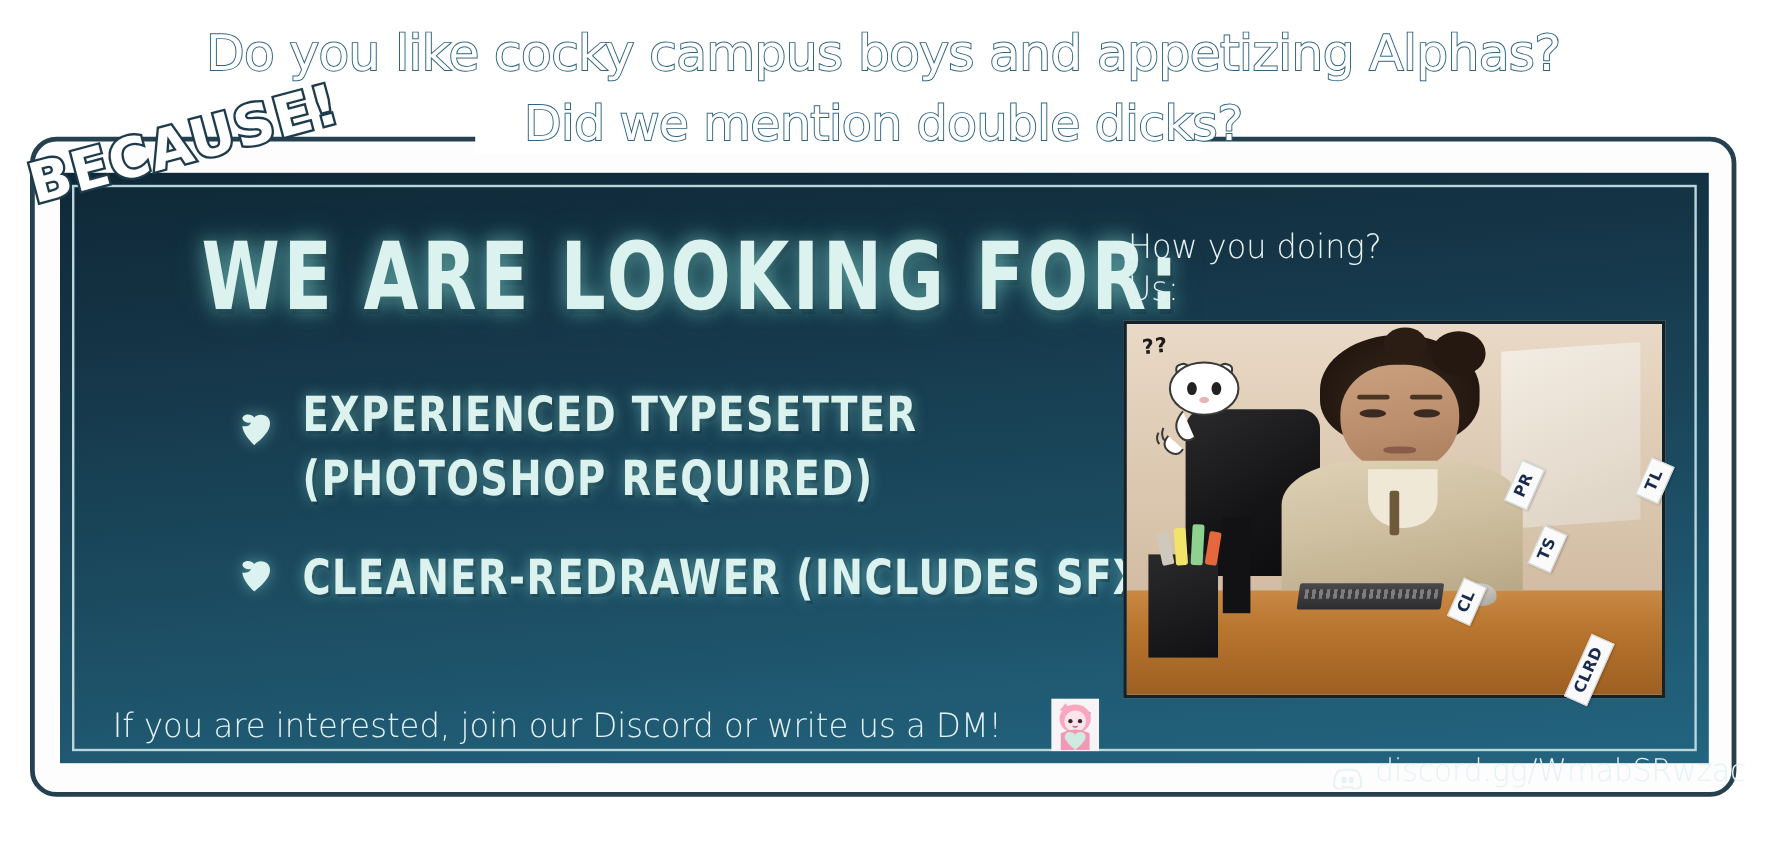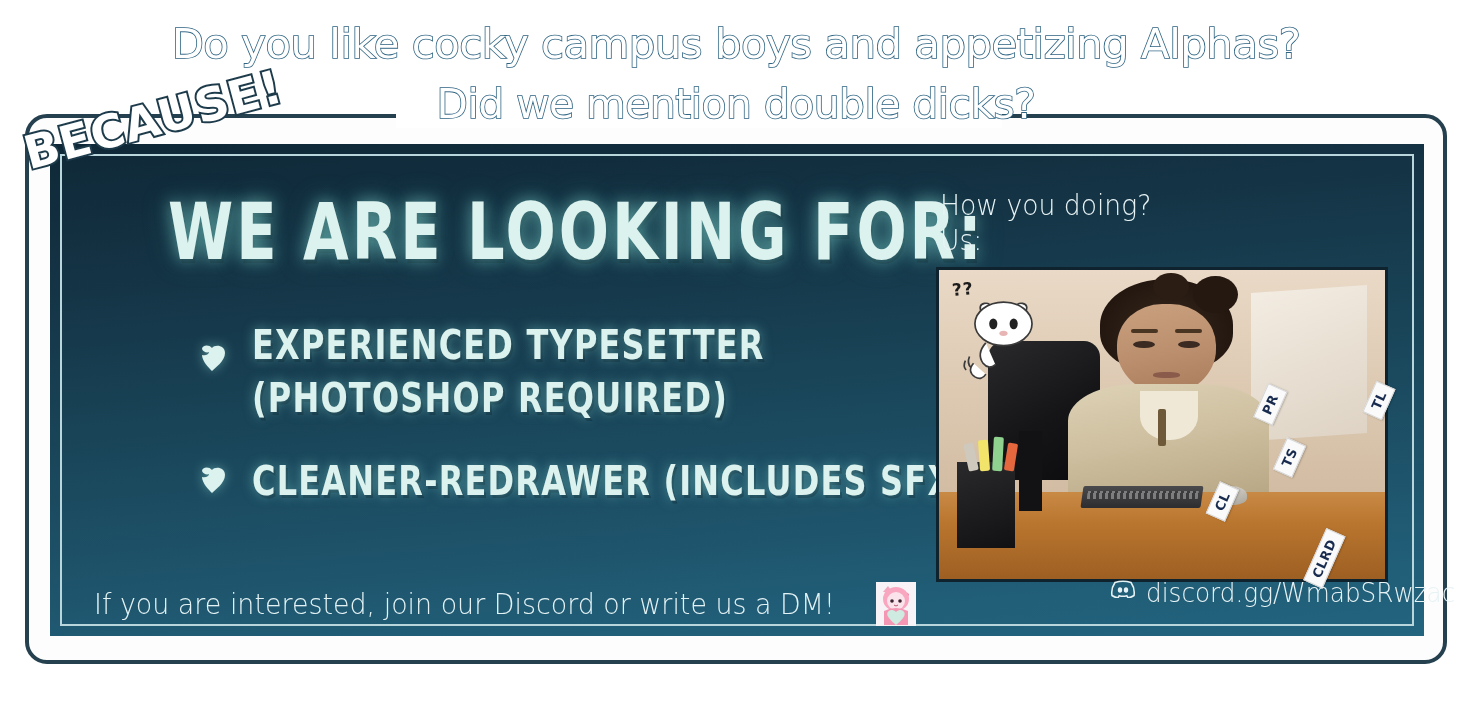--- a/index.html
+++ b/index.html
@@ -217,22 +217,22 @@
     font-family:"DejaVu Sans", sans-serif;
     font-weight:bold;font-size:13px;letter-spacing:.5px;
     padding:2px 7px;
     border:1px solid #d6d6d6;
     box-shadow:0 1px 2px rgba(0,0,0,.25);
     white-space:nowrap;
   }
 
   
   .discord{
-    position:absolute;left:1110px;top:578px;z-index:9;
-    display:flex;align-items:flex-start;gap:10px;
+    position:absolute;left:1110px;top:628px;z-index:9;
+    display:flex;align-items:flex-end;gap:10px;
   }
   .discord-url{
     font-family:"DejaVu Sans", sans-serif;
     font-weight:300;font-size:26px;color:#e7f2f4;
     white-space:nowrap;transform:scaleX(0.95);transform-origin:left center;
   }
   .discord-icon svg{display:block;}
 </style>
 </head>
 <body>

